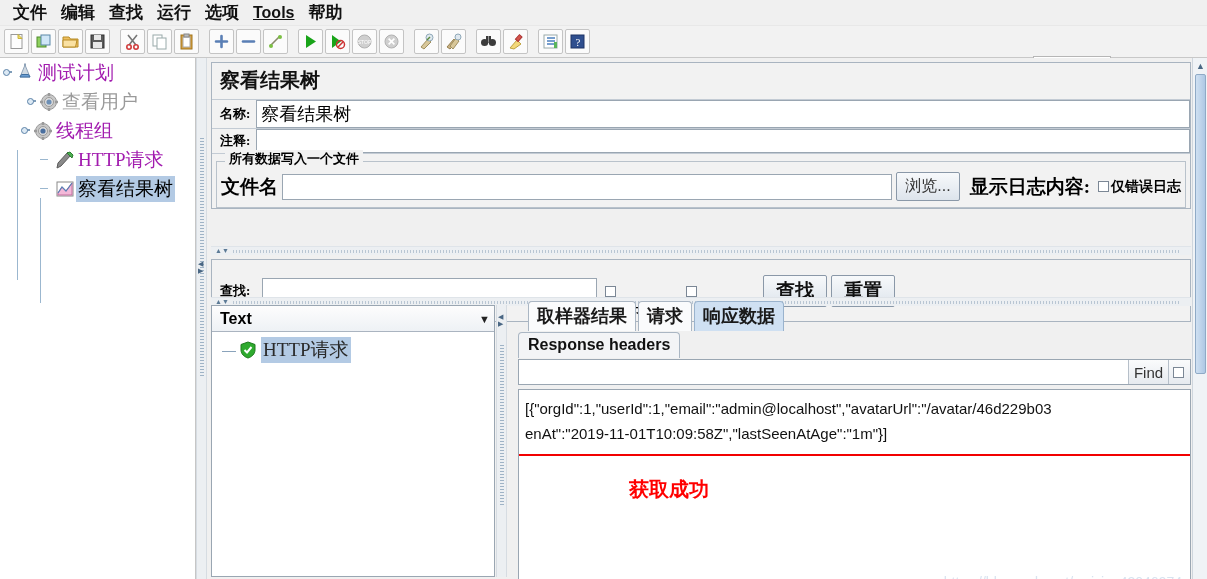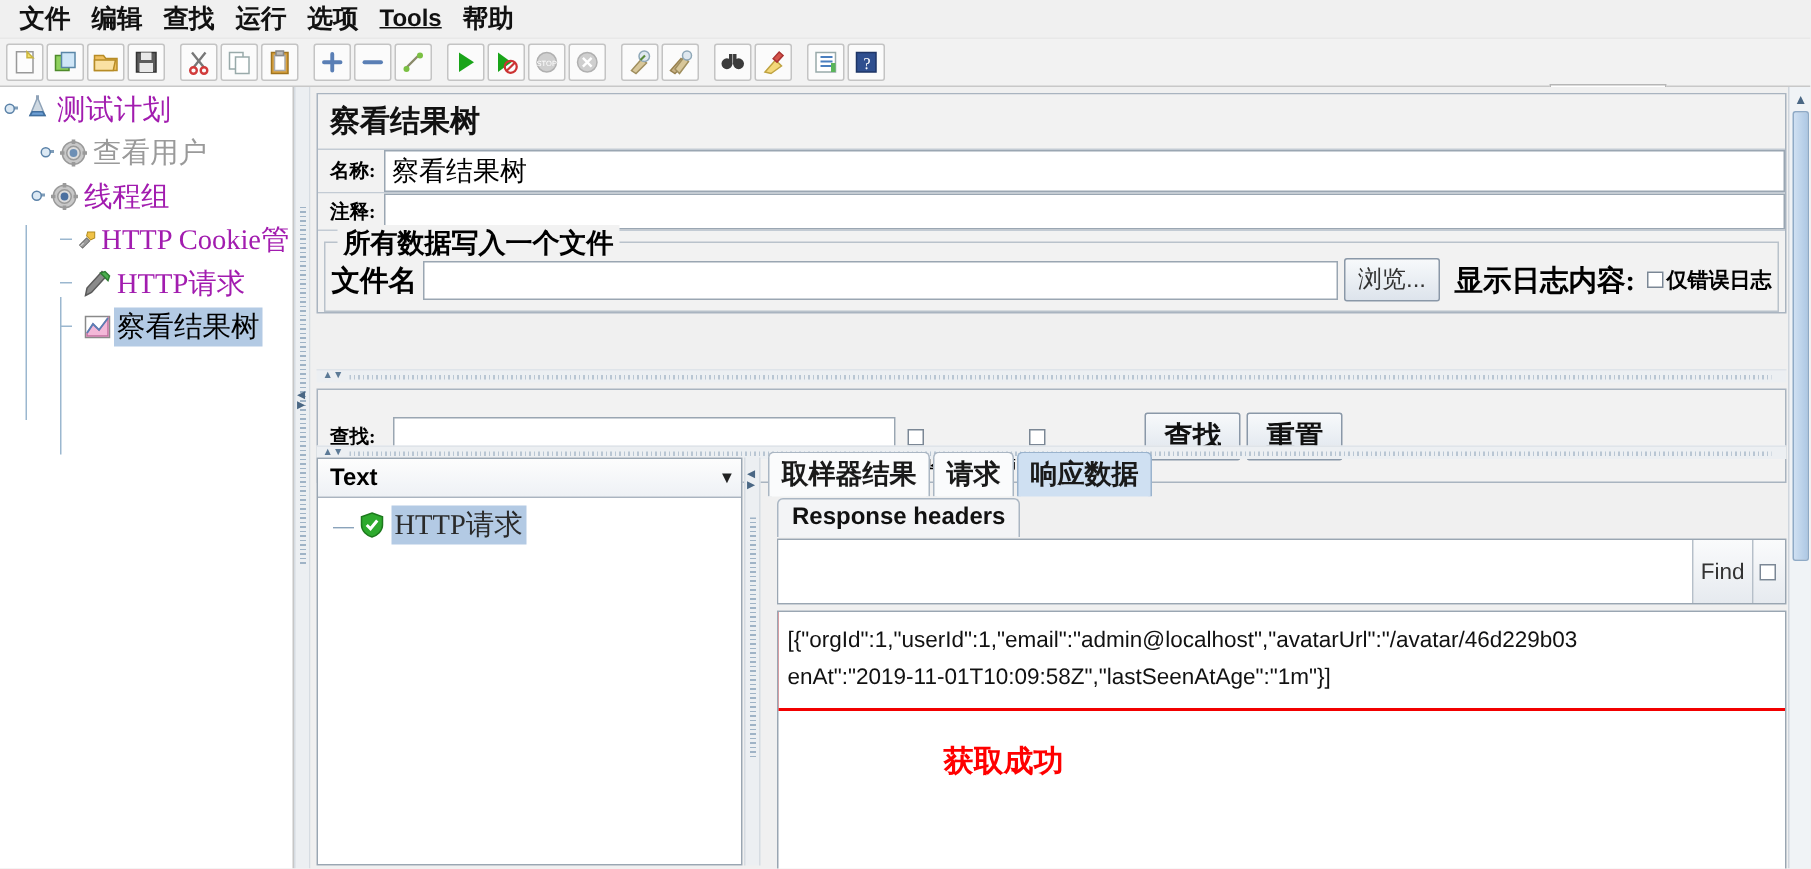--- a/index.html
+++ b/index.html
@@ -136,21 +136,21 @@
   }
 
   
   .groupbox {
     position: relative; margin: 7px 4px 0 4px; border: 1px solid #b9c2cb;
     background: #f2f2f2; padding: 10px 4px 6px 4px;
   }
   .group-legend {
     position: absolute; left: 8px; top: -12px; background: #f2f2f2;
     font-family: "Liberation Serif", "DejaVu Serif", serif;
-    font-size: 18px; font-weight: 700; padding: 0 4px;
+    font-size: 13px; font-weight: 700; padding: 0 4px;
   }
   .file-row { display: flex; align-items: center; gap: 0; }
   .fname-label {
     font-family: "Liberation Serif", "DejaVu Serif", serif;
     font-size: 19px; font-weight: 700; padding-right: 4px; white-space: nowrap;
   }
   .fname-input {
     flex: 1; height: 26px; background: #fff; border: 1px solid #9aa6b2;
   }
   .btn {
@@ -223,21 +223,21 @@
     background: #eceff2; border-left: 1px solid #d6dce2; border-right: 1px solid #d6dce2;
   }
   .bsplit .dots {
     position: absolute; left: 3px; top: 40px; width: 4px; height: 160px;
     background: repeating-linear-gradient(to bottom, #9fb3c6 0 1px, transparent 1px 3px);
   }
   .bsplit .arrows { position: absolute; left: 1px; top: 8px; font-size: 7px; color: #4a6784; line-height: 7px; }
 
   .resp-panel { position: absolute; left: 297px; top: 0; width: 683px; height: 272px; }
 
-  .tabstrip { display: flex; align-items: flex-end; height: 26px; padding-left: 4px; }
+  .tabstrip { display: flex; align-items: flex-end; height: 26px; padding-left: 20px; }
   .tab {
     font-family: "Liberation Serif", "DejaVu Serif", serif;
     font-size: 18px; font-weight: 700;
     padding: 2px 8px 3px 8px;
     border: 1px solid #aab6c3; border-bottom: none;
     border-radius: 4px 4px 0 0;
     background: #fafbfc; margin-right: 2px; color: #1a1a1a;
   }
   .tab.active { background: #cfe0f2; border-color: #9ab3cd; }
 
@@ -246,21 +246,21 @@
     font-family: "Liberation Sans", sans-serif;
     font-size: 16px; font-weight: 700;
     padding: 3px 9px 4px 9px;
     border: 1px solid #aab6c3; border-bottom: none;
     border-radius: 4px 4px 0 0;
     background: #f3f4f6; color: #111;
   }
   .subtab.active { background: #cfe0f2; border-color: #9ab3cd; }
 
   .find-bar {
-    margin: 1px 0 0 10px; width: 673px; height: 44px;
+    margin: 1px 0 0 10px; width: 673px; height: 26px;
     border: 1px solid #9aa6b2; background: #fff;
     display: flex; align-items: stretch;
   }
   .find-input { flex: 1; background: #fff; }
   .find-btn {
     width: 40px; background: linear-gradient(to bottom,#fafbfc,#e6eaef);
     border-left: 1px solid #b6bfc9;
     display: flex; align-items: center; justify-content: center;
     font-size: 15px; color: #333;
   }
@@ -520,30 +520,20 @@
       <span class="handle knob"></span>
       <svg width="22" height="22" viewBox="0 0 22 22">
         <circle cx="11" cy="11" r="7.5" fill="#c8c8c8" stroke="#9a9a9a"></circle>
         <circle cx="11" cy="11" r="4.5" fill="#dcdcdc" stroke="#9a9a9a"></circle>
         <circle cx="11" cy="11" r="2.6" fill="#4a6f9f"></circle>
         <path d="M11 2v3 M11 17v3 M2 11h3 M17 11h3" stroke="#9a9a9a" stroke-width="2.4"></path>
       </svg>
       <span class="tree-label">线程组</span>
     </div>
 
-    <div class="tree-row" style="padding-left:44px;">
-      <span class="hline" style="left:40px; width:8px; top:14px;"></span>
-      <span style="width:10px;"></span>
-      <svg width="22" height="22" viewBox="0 0 22 22">
-        <path d="M3 16 L10 9 L13 12 L6 19 Z" fill="#9a9a9a" stroke="#6a6a6a"></path>
-        <path d="M11 3 L18 3 L18 9 L14 11 L10 7 Z" fill="#f0c247" stroke="#b08a1c"></path>
-        <path d="M4 17 L7 14" stroke="#cfcfcf" stroke-width="1.2"></path>
-      </svg>
-      <span class="tree-label">HTTP Cookie管</span>
-    </div>
 
     <div class="tree-row" style="padding-left:44px;">
       <span class="hline" style="left:40px; width:8px; top:14px;"></span>
       <span style="width:10px;"></span>
       <svg width="22" height="22" viewBox="0 0 22 22">
         <path d="M3 19 L7 17 L17 6 L14 3 L4 14 Z" fill="#8a8a8a" stroke="#5a5a5a"></path>
         <path d="M13 4 L18 9 L19 6 L16 3 Z" fill="#4caf50" stroke="#2e7d32"></path>
       </svg>
       <span class="tree-label">HTTP请求</span>
     </div>

